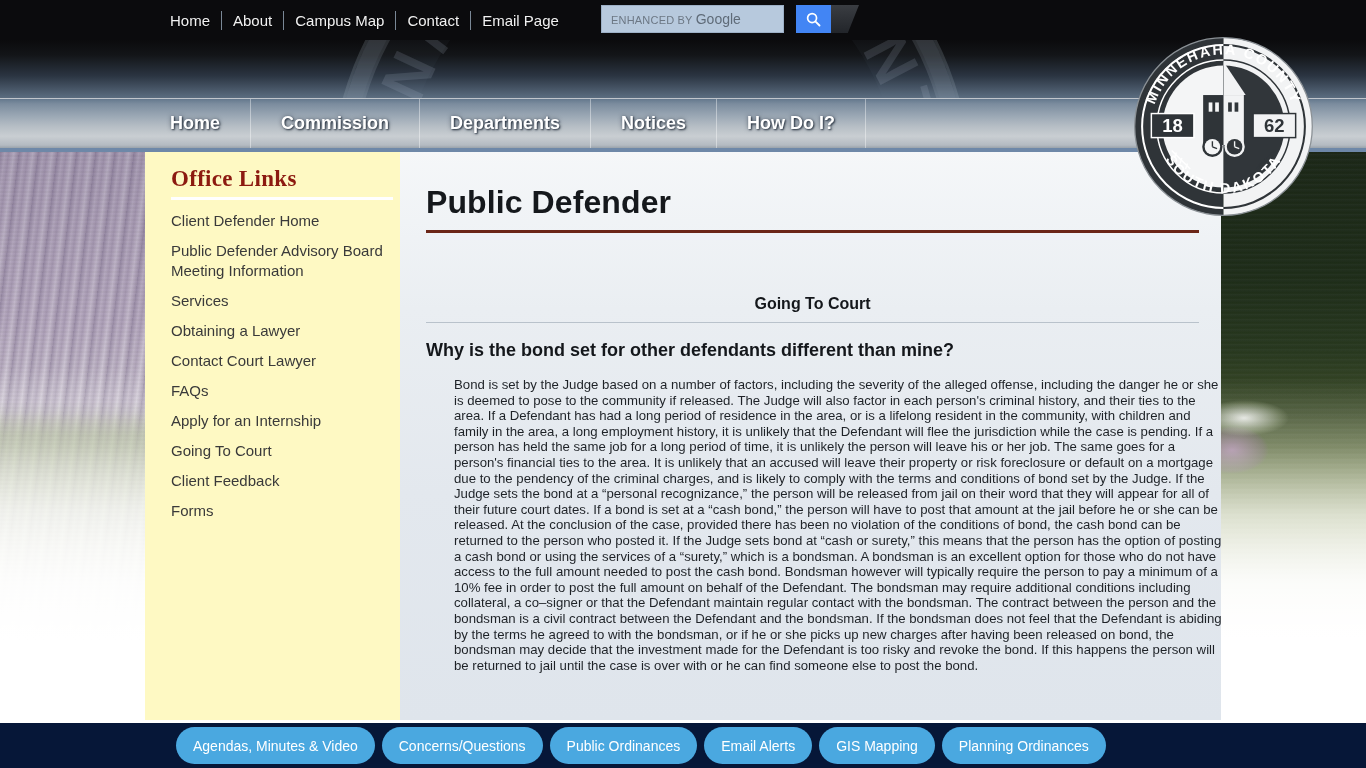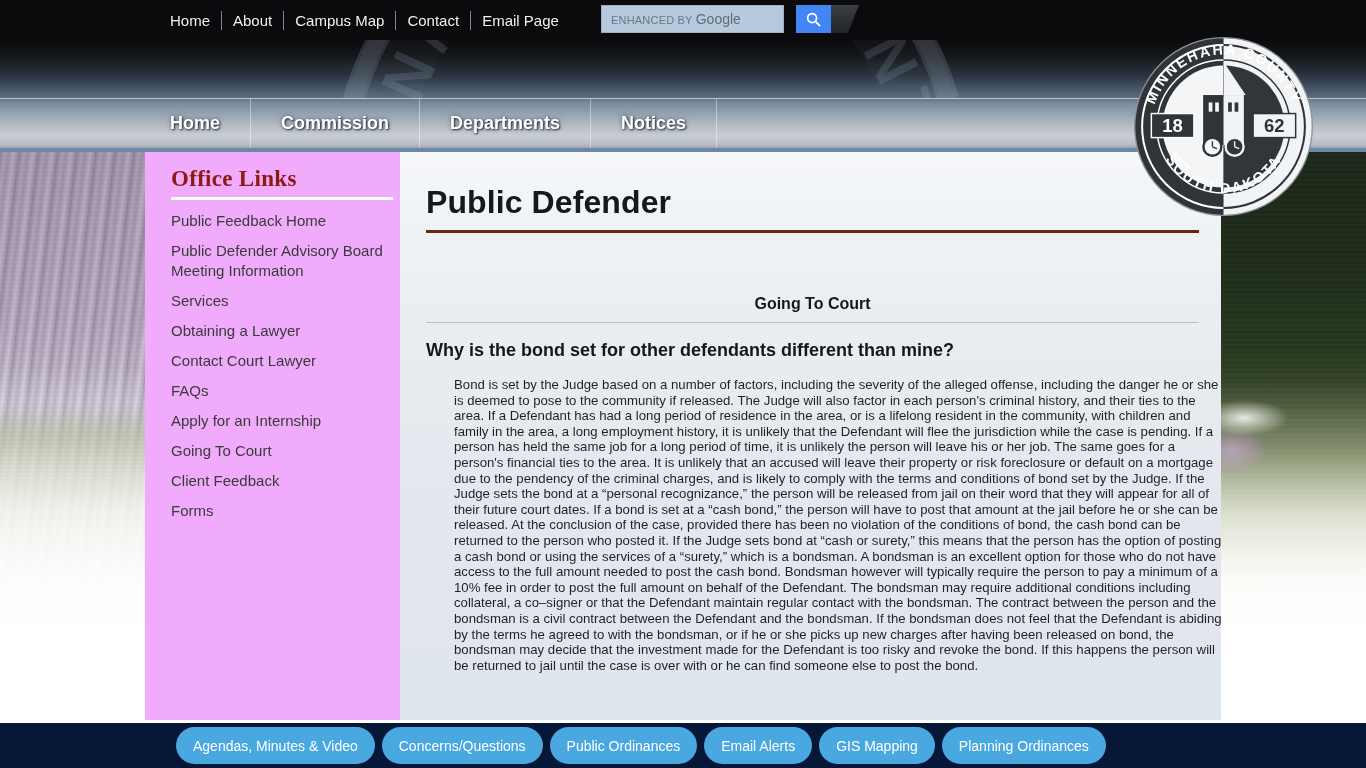--- a/index.html
+++ b/index.html
@@ -185,21 +185,21 @@
 
   
   .wrapper {
     position:absolute; top:150px; left:145px;
     width:1076px; height:570px;
     z-index: 6;
   }
   .sidebar {
     position:absolute; left:0; top:0;
     width:281px; height:570px;
-    background:#f0abfc;
+    background:#fef9c3;
     padding:16px 13px 0 26px;
   }
   .sb-title {
     color:#8c1a10; font-family:"Liberation Serif", serif;
     font-size:23px; font-weight:bold;
     letter-spacing:.3px;
     margin-bottom:5px;
   }
   .sb-rule {
     width:222px; height:3px; background:#ffffff; margin-bottom:11px;
@@ -321,29 +321,30 @@
       </svg>
     </div>
   </div>
 
   <div class="mainnav">
     <div class="nav-spacer"></div>
     <div class="navitem">Home</div>
     <div class="navitem">Commission</div>
     <div class="navitem">Departments</div>
     <div class="navitem">Notices</div>
+    <div class="navitem">How Do I?</div>
   </div>
   <div class="navstrip"></div>
 
   <div class="wrapper">
 
     <div class="sidebar">
       <div class="sb-title">Office Links</div>
       <div class="sb-rule"></div>
-      <a class="sb-link" href="#">Public Feedback Home</a>
+      <a class="sb-link" href="#">Client Defender Home</a>
       <a class="sb-link" href="#">Public Defender Advisory Board Meeting Information</a>
       <a class="sb-link" href="#">Services</a>
       <a class="sb-link" href="#">Obtaining a Lawyer</a>
       <a class="sb-link" href="#">Contact Court Lawyer</a>
       <a class="sb-link" href="#">FAQs</a>
       <a class="sb-link" href="#">Apply for an Internship</a>
       <a class="sb-link" href="#">Going To Court</a>
       <a class="sb-link" href="#">Client Feedback</a>
       <a class="sb-link" href="#">Forms</a>
     </div>

